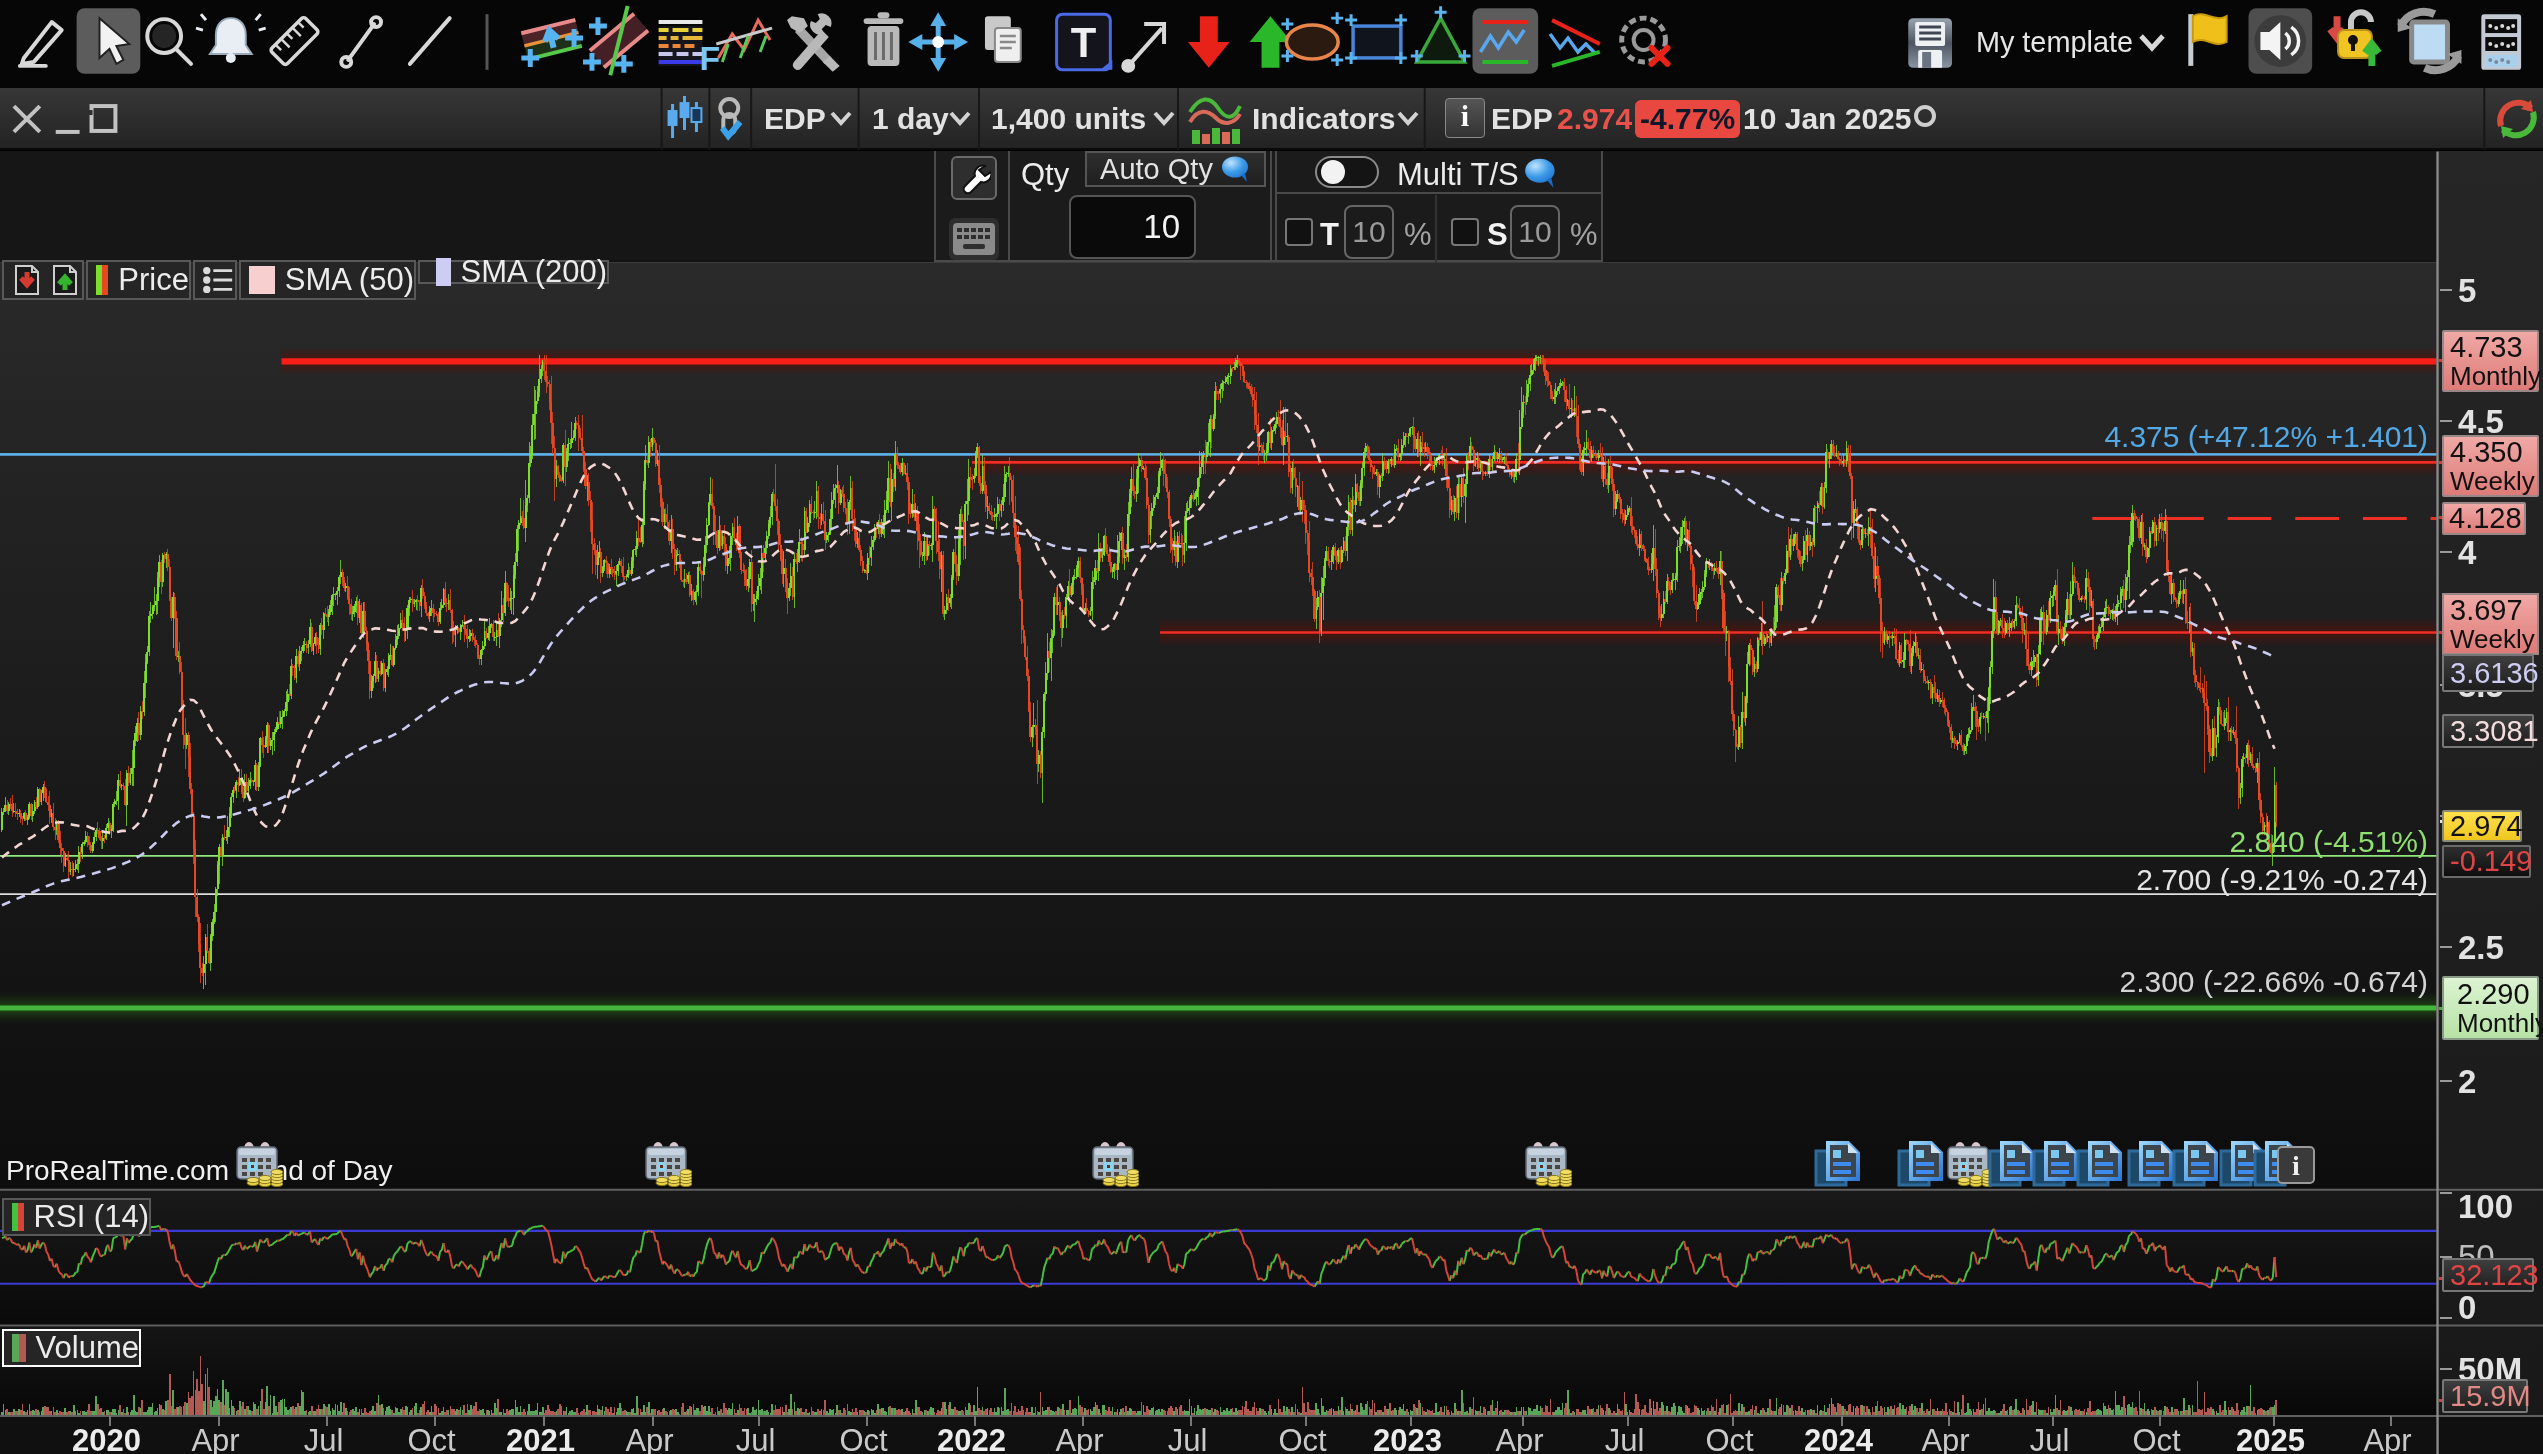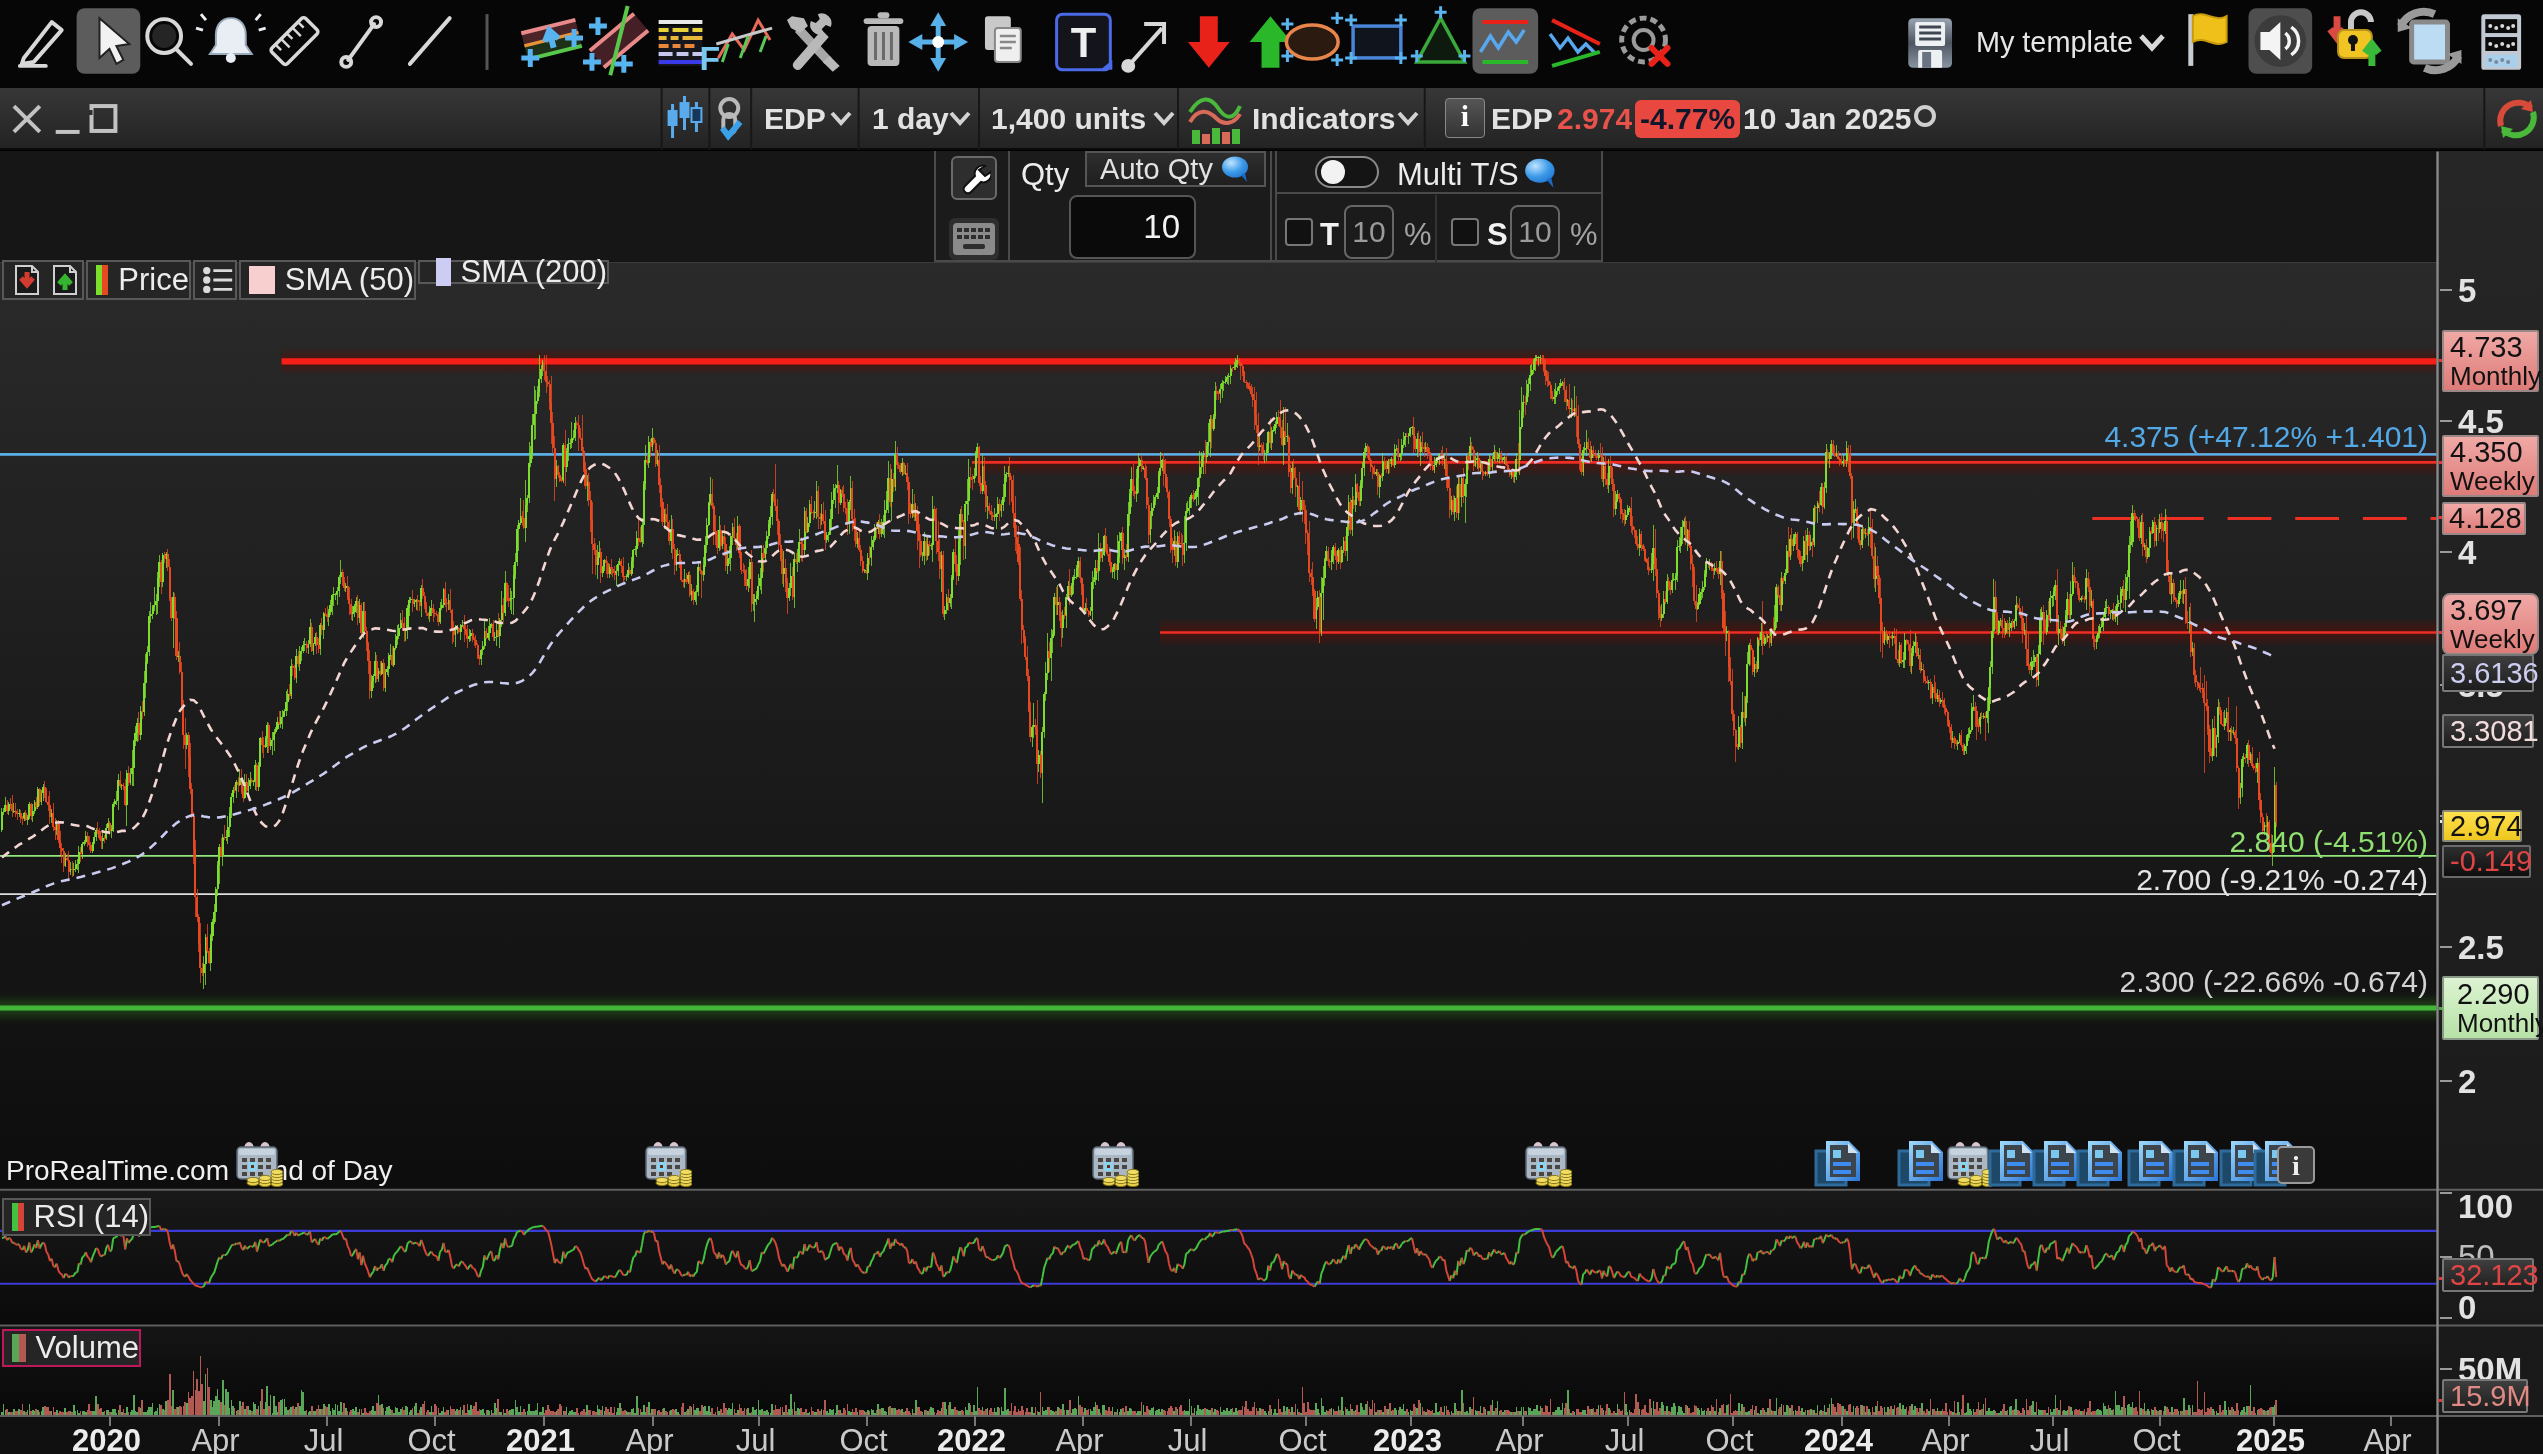--- a/index.html
+++ b/index.html
@@ -109,21 +109,21 @@
     <div class="abs" style="left:2439px;top:461px;width:10px;height:3px;background:#e33"></div>
     <div class="abs" style="left:2442px;top:435px;width:97px;height:62px;background:linear-gradient(#f0a9a6,#dd7b78);border:2px solid #9a8888;border-radius:2px;display:flex;flex-direction:column;justify-content:center;padding-left:6px">
       <div style="color:#111;font-size:29px;line-height:1.05;white-space:nowrap">4.350</div>
       <div style="color:#111;font-size:26px;line-height:1.05;white-space:nowrap">Weekly</div>
     </div>
     <div class="abs" style="left:2439px;top:516px;width:10px;height:3px;background:#e33"></div>
     <div class="abs" style="left:2442px;top:502px;width:84px;height:33px;background:linear-gradient(#f0a9a6,#dd7b78);border:2px solid #9a8888;border-radius:2px;display:flex;flex-direction:column;justify-content:center;padding-left:5px">
       <div style="color:#111;font-size:29px;line-height:1.05;white-space:nowrap">4.128</div>
     </div>
     <div class="abs" style="left:2439px;top:631px;width:10px;height:3px;background:#e33"></div>
-    <div class="abs" style="left:2442px;top:593px;width:97px;height:62px;background:linear-gradient(#f0a9a6,#dd7b78);border:2px solid #9a8888;border-radius:8px;display:flex;flex-direction:column;justify-content:center;padding-left:6px">
+    <div class="abs" style="left:2442px;top:593px;width:97px;height:62px;background:linear-gradient(#f0a9a6,#dd7b78);border:2px solid #9a8888;border-radius:0;display:flex;flex-direction:column;justify-content:center;padding-left:6px">
       <div style="color:#111;font-size:29px;line-height:1.05;white-space:nowrap">3.697</div>
       <div style="color:#111;font-size:26px;line-height:1.05;white-space:nowrap">Weekly</div>
     </div>
     <div class="abs" style="left:2442px;top:654px;width:92px;height:38px;background:linear-gradient(#3e3e3e,#1d1d1d);border:2px solid #777;border-radius:2px;display:flex;flex-direction:column;justify-content:center;padding-left:6px">
       <div style="color:#cdcdf2;font-size:29px;line-height:1.05;white-space:nowrap">3.6136</div>
     </div>
     <div class="abs" style="left:2442px;top:714px;width:92px;height:34px;background:linear-gradient(#3e3e3e,#1d1d1d);border:2px solid #777;border-radius:2px;display:flex;flex-direction:column;justify-content:center;padding-left:6px">
       <div style="color:#f2dcdc;font-size:29px;line-height:1.05;white-space:nowrap">3.3081</div>
     </div>
     <div class="abs" style="left:2440px;top:820px;width:10px;height:3px;background:#e8e8e8"></div>
@@ -233,21 +233,21 @@
     </div>
     <div class="abs" style="left:418px;top:260px;width:191px;height:24px;background:#252525;border:2px solid #585858;display:flex;align-items:center;padding-left:16px">
       <span style="display:inline-block;width:26px;height:28px;background:#cdcdf4;margin-right:10px"></span>
       <span style="color:#ececec;font-size:31px;white-space:nowrap">SMA (200)</span>
     </div>
     <div class="abs" style="left:2px;top:1198px;width:149px;height:38px;background:#252525;border:2px solid #585858;display:flex;align-items:center;padding-left:8px">
       <span style="display:inline-block;width:13px;height:28px;background:#43c13f"></span>
       <span style="display:inline-block;width:13px;height:28px;background:#d64438;margin-right:10px"></span>
       <span style="color:#ececec;font-size:31px;white-space:nowrap">RSI (14)</span>
     </div>
-    <div class="abs" style="left:2px;top:1329px;width:139px;height:38px;background:#252525;border:2px solid #be185d;display:flex;align-items:center;padding-left:8px">
+    <div class="abs" style="left:2px;top:1329px;width:139px;height:38px;background:#252525;border:2px solid #ffffff;display:flex;align-items:center;padding-left:8px">
       <span style="display:inline-block;width:13px;height:28px;background:#5aa658"></span>
       <span style="display:inline-block;width:13px;height:28px;background:#b25a52;margin-right:10px"></span>
       <span style="color:#ececec;font-size:31px;white-space:nowrap">Volume</span>
     </div>
     <div class="abs" style="left:235px;top:1141px"><svg width="48" height="46" viewBox="0 0 48 46">
         <ellipse cx="14" cy="8" rx="5" ry="7" fill="#d8c6d2"></ellipse>
         <ellipse cx="30" cy="8" rx="5" ry="7" fill="#d8c6d2"></ellipse>
         <rect x="2" y="6" width="40" height="32" rx="4" fill="#aab8c6" stroke="#5a6470" stroke-width="1.5"></rect>
         <rect x="4" y="8" width="36" height="6" rx="2" fill="#c6d2dd"></rect>
         <g fill="#4a4742">

